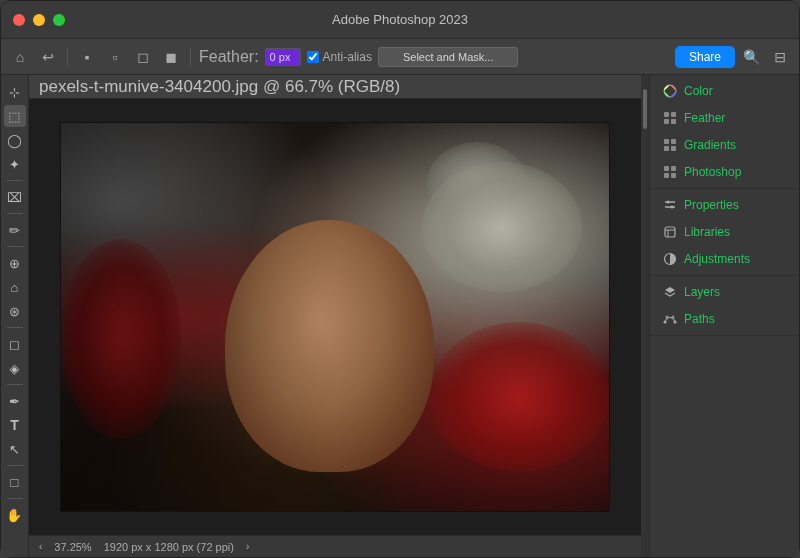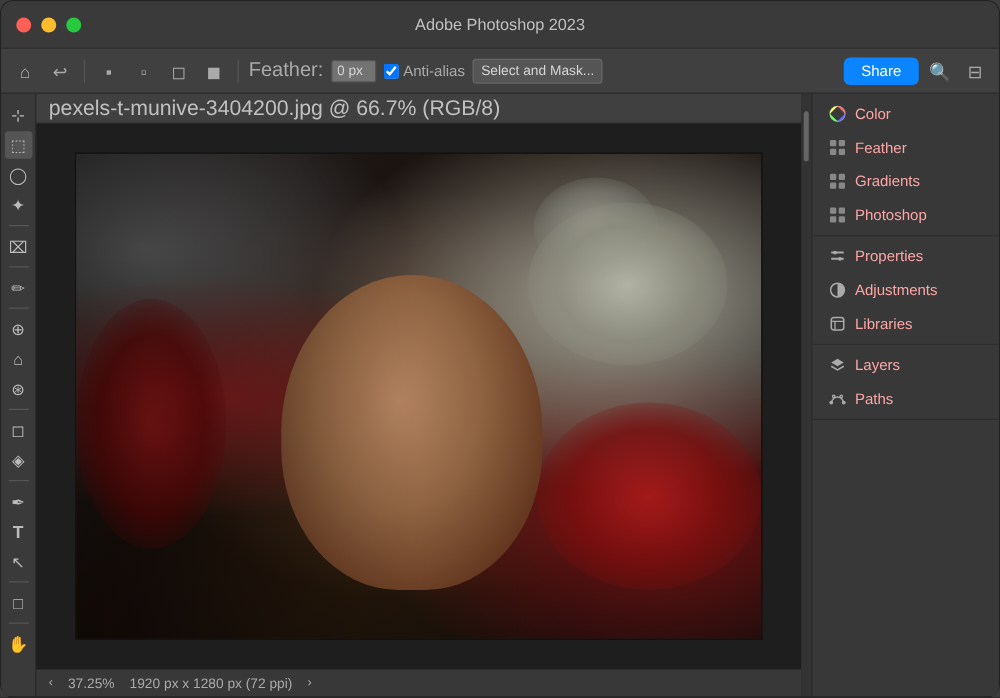--- a/index.html
+++ b/index.html
@@ -82,42 +82,42 @@
       width: 1px;
       height: 18px;
       background: #555;
       margin: 0 2px;
     }
     .toolbar-label {
       color: #aaa;
       font-size: 16px;
     }
     .toolbar-input {
-      background: #737373;
+      background: #6d28d9;
       border: 1px solid #555;
       color: #d4d4d4;
       font-size: 11px;
       padding: 2px 4px;
       width: 36px;
       border-radius: 2px;
     }
     .toolbar-checkbox-group {
       display: flex;
       align-items: center;
       gap: 4px;
       color: #aaa;
       font-size: 12px;
     }
     .toolbar-checkbox-group input { width: 12px; height: 12px; }
     .toolbar-btn {
       background: #555;
       border: 1px solid #666;
       color: #d4d4d4;
       font-size: 11px;
-      padding: 3px 6px;
+      padding: 3px 24px;
       border-radius: 3px;
       cursor: pointer;
     }
     .toolbar-right {
       margin-left: auto;
       display: flex;
       align-items: center;
       gap: 6px;
     }
     .share-btn {
@@ -327,21 +327,21 @@
       height: 16px;
       display: flex;
       align-items: center;
       justify-content: center;
       font-size: 12px;
       color: #aaa;
       flex-shrink: 0;
     }
     .panel-item-label {
       font-size: 12px;
-      color: #fca5a5;
+      color: #22c55e;
     }
 
     .right-section {
       display: flex;
     }
     .panel-scroll-bar {
       width: 8px;
       background: #333;
       display: flex;
       flex-direction: column;
@@ -509,35 +509,35 @@
                 <circle cx="5" cy="4" r="1.5" fill="#aaa"></circle>
                 <line x1="2" y1="9" x2="12" y2="9" stroke="#aaa" stroke-width="1.5"></line>
                 <circle cx="9" cy="9" r="1.5" fill="#aaa"></circle>
               </svg>
             </div>
             <span class="panel-item-label">Properties</span>
           </div>
           <div class="panel-item">
             <div class="panel-item-icon">
               <svg width="14" height="14" viewBox="0 0 14 14">
-                <circle cx="7" cy="7" r="5.5" fill="none" stroke="#aaa" stroke-width="1.2"></circle>
-                <path d="M7 1.5 A5.5 5.5 0 0 1 7 12.5" fill="#aaa"></path>
-              </svg>
-            </div>
-            <span class="panel-item-label">Adjustments</span>
-          </div>
-          <div class="panel-item">
-            <div class="panel-item-icon">
-              <svg width="14" height="14" viewBox="0 0 14 14">
                 <rect x="2" y="2" width="10" height="10" rx="2" fill="none" stroke="#aaa" stroke-width="1.2"></rect>
                 <line x1="2" y1="5" x2="12" y2="5" stroke="#aaa" stroke-width="1"></line>
                 <line x1="5" y1="5" x2="5" y2="12" stroke="#aaa" stroke-width="1"></line>
               </svg>
             </div>
             <span class="panel-item-label">Libraries</span>
+          </div>
+          <div class="panel-item">
+            <div class="panel-item-icon">
+              <svg width="14" height="14" viewBox="0 0 14 14">
+                <circle cx="7" cy="7" r="5.5" fill="none" stroke="#aaa" stroke-width="1.2"></circle>
+                <path d="M7 1.5 A5.5 5.5 0 0 1 7 12.5" fill="#aaa"></path>
+              </svg>
+            </div>
+            <span class="panel-item-label">Adjustments</span>
           </div>
         </div>
 
         <div class="panel-group">
           <div class="panel-item">
             <div class="panel-item-icon">
               <svg width="14" height="14" viewBox="0 0 14 14">
                 <path d="M7 2 L12 5 L7 8 L2 5 Z" fill="#aaa"></path>
                 <path d="M2 8 L7 11 L12 8" fill="none" stroke="#aaa" stroke-width="1.2"></path>
               </svg>

